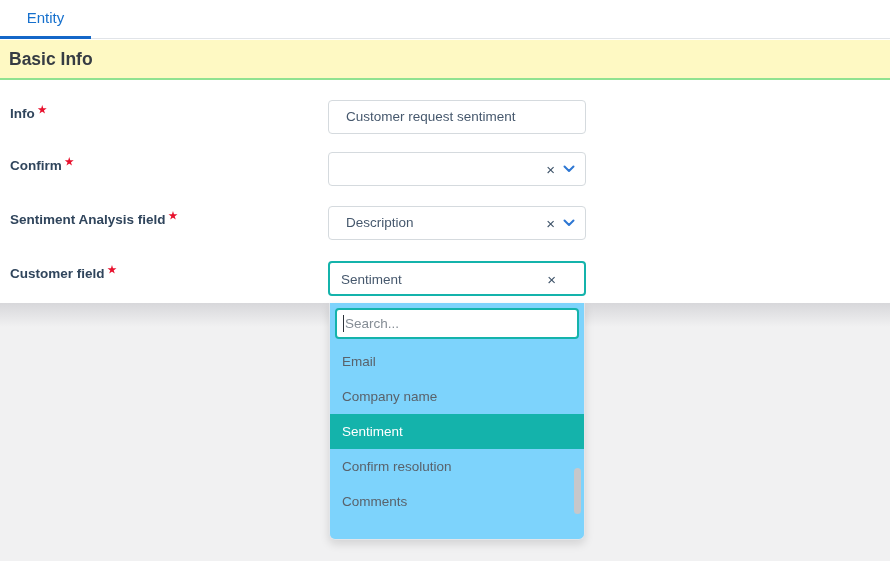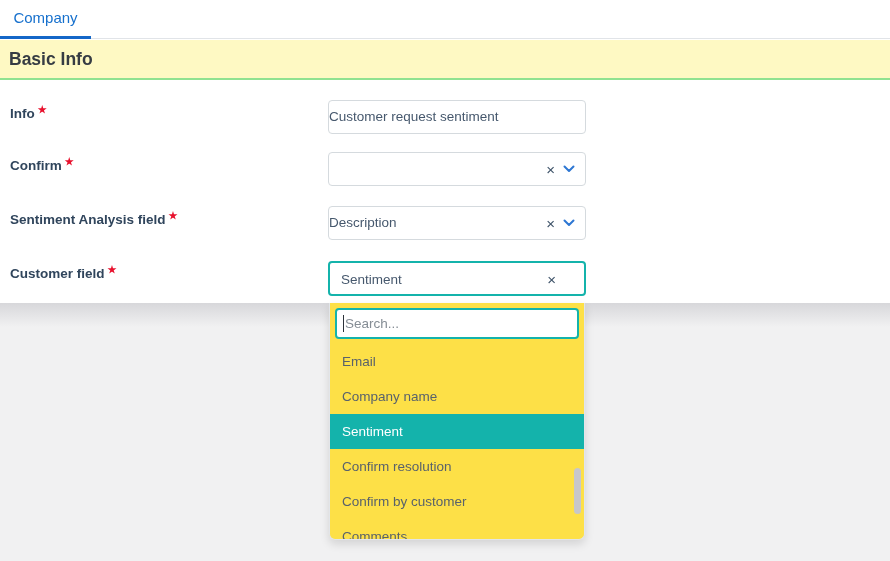--- a/index.html
+++ b/index.html
@@ -25,53 +25,53 @@
                     border-bottom:2px solid #90e290; box-sizing:content-box; }
   .section-title { position:absolute; left:9px; top:9px; font-size:17.5px; font-weight:600; color:#363c43; }
 
   
   .field-label { position:absolute; left:10px; font-size:13.5px; font-weight:600; color:#30455c; white-space:nowrap; }
   .star { color:#e8112d; font-size:10px; position:relative; top:-5px; margin-left:3px; }
 
   .input, .select {
     position:absolute; left:328px; width:258px; box-sizing:border-box; background:#fff;
     border:1px solid #d5dade; border-radius:4px; font-size:13.5px; color:#46586d;
-    padding-left:0; cursor:text;
+    padding-left:17px; cursor:text;
   }
   .select { cursor:pointer; }
   .value-text { display:inline-block; vertical-align:middle; }
   .clear-x { position:absolute; right:30px; top:50%; transform:translateY(-50%);
              font-size:15px; color:#3d5268; cursor:pointer; line-height:1; }
   .chev { position:absolute; right:10px; top:50%; transform:translateY(-50%); cursor:pointer; display:block; }
   .select.open-state { border:2px solid #14b3ab; padding-left:11px; }
   .select.open-state .clear-x { right:28px; }
 
   
-  .dropdown { position:absolute; left:329px; top:303px; width:256px; height:237px; background:#fde047;
+  .dropdown { position:absolute; left:329px; top:303px; width:256px; height:237px; background:#7dd3fc;
               border:1px solid #e2e5e9; border-top:none; border-radius:0 0 6px 6px;
               box-shadow:0 4px 10px rgba(0,0,0,0.13); overflow:hidden; box-sizing:border-box; }
   .search-wrap { position:relative; margin:5px 5px 5px 5px; }
   .search-input { width:100%; box-sizing:border-box; height:31px; border:2px solid #14b3ab;
                   border-radius:4px; padding:0 8px; font-size:13.5px; color:#333; outline:none;
                   font-family:"Liberation Sans", sans-serif; }
   .search-input::placeholder { color:#858d95; }
   .caret { position:absolute; left:8px; top:7px; width:1px; height:17px; background:#2b3139; }
   .option { height:35px; line-height:35px; padding-left:12px; font-size:13.5px; color:#59626b; cursor:pointer; white-space:nowrap; }
   .option.selected { background:#14b3ab; color:#ffffff; }
   .scroll-thumb { position:absolute; right:3px; top:165px; width:7px; height:46px;
                   background:#c7c7ca; border-radius:4px; cursor:pointer; }
 </style>
 </head>
 <body>
 
 <div class="white-area"></div>
 <div class="shade"></div>
 
 <div class="tabbar">
-  <div class="tab">Company</div>
+  <div class="tab">Entity</div>
 </div>
 
 <div class="section-header">
   <div class="section-title">Basic Info</div>
 </div>
 
 <div class="field-label" style="top:106px">
   <span>Info</span><span class="star">★</span>
 </div>
 <div class="input" style="top:100px; height:34px; line-height:32px">
@@ -110,17 +110,16 @@
 <div class="dropdown">
   <div class="search-wrap">
     <input class="search-input" type="text" placeholder="Search..." style="">
     <div class="caret"></div>
   </div>
   <div class="options">
     <div class="option">Email</div>
     <div class="option">Company name</div>
     <div class="option selected">Sentiment</div>
     <div class="option">Confirm resolution</div>
-    <div class="option">Confirm by customer</div>
     <div class="option">Comments</div>
   </div>
   <div class="scroll-thumb"></div>
 </div>
 
 </body></html>

